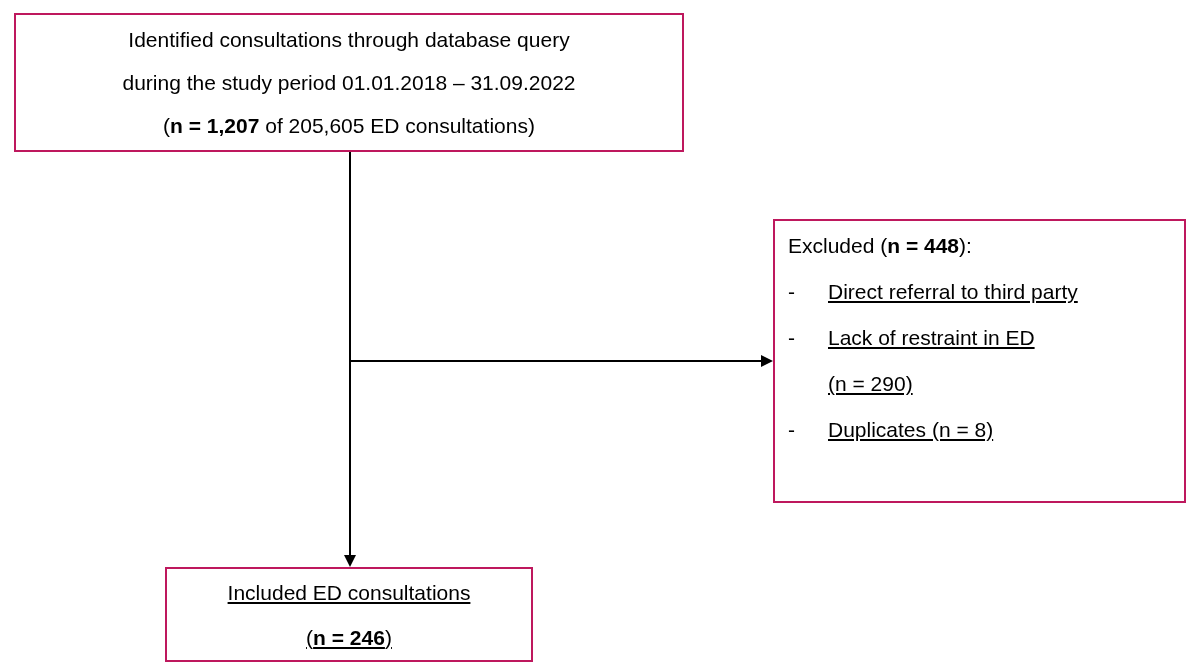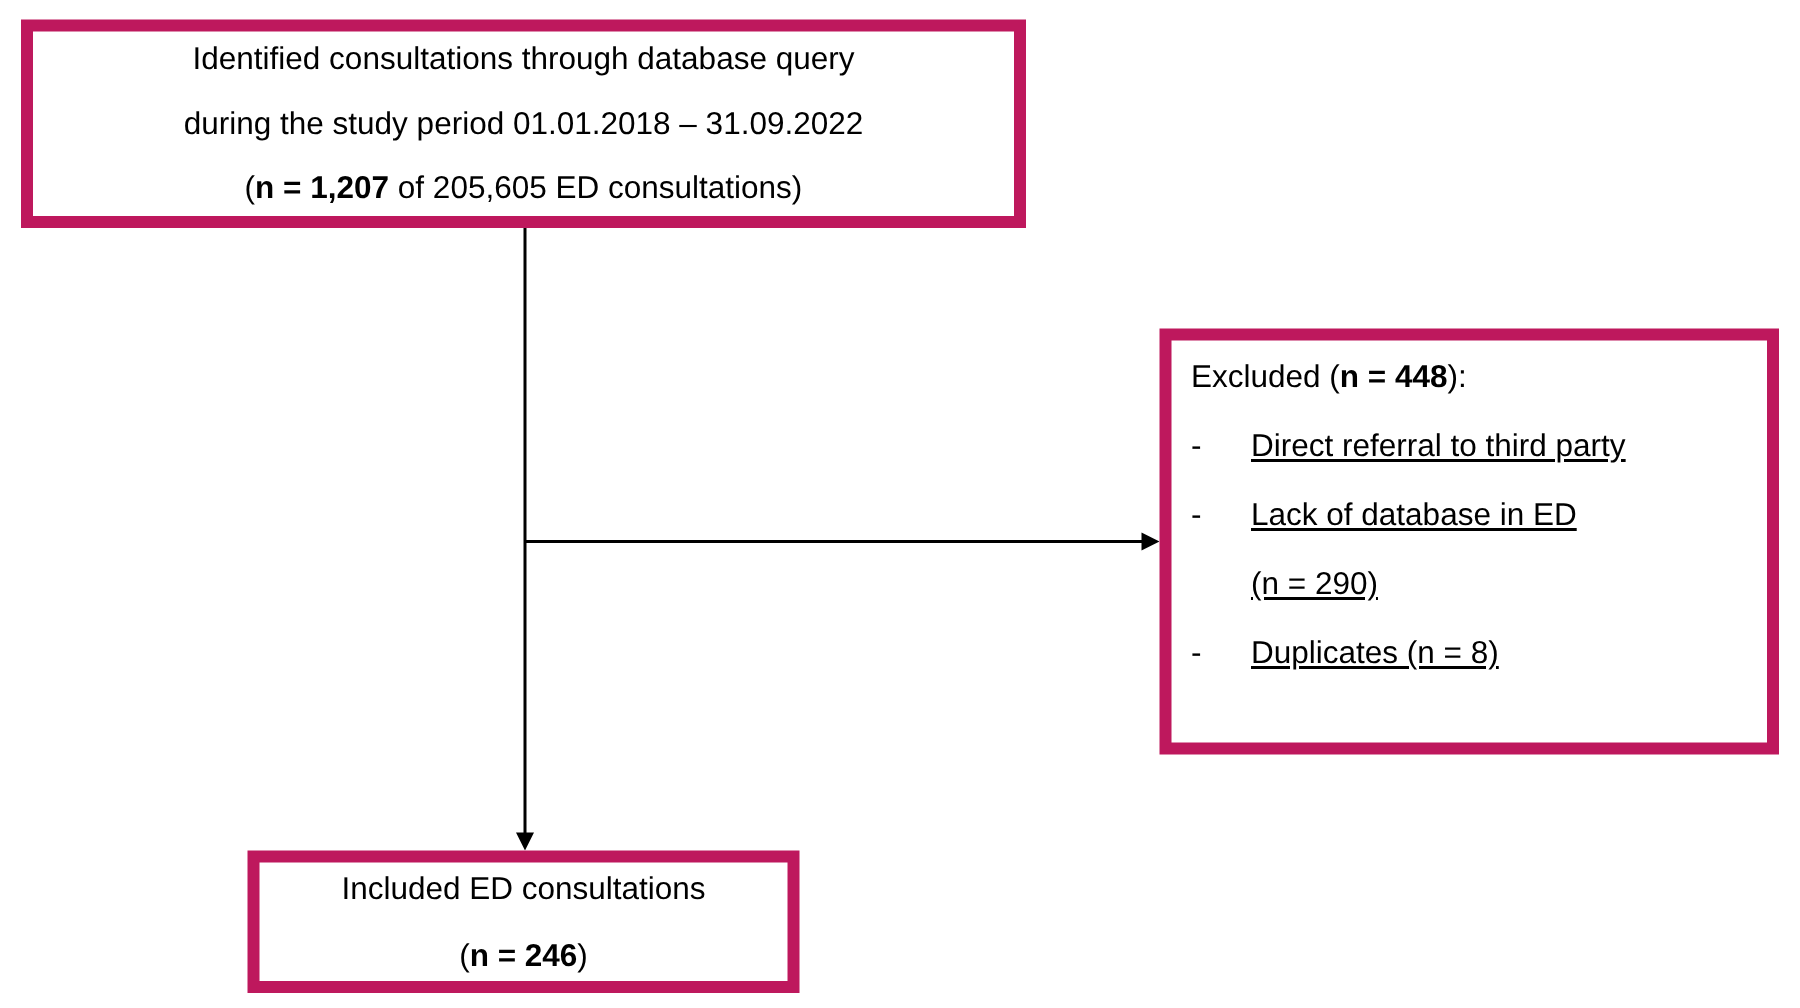--- a/index.html
+++ b/index.html
@@ -21,21 +21,21 @@
     position: absolute;
     left: 0;
     top: 0;
     width: 1200px;
     height: 672px;
     pointer-events: none;
   }
   .box {
     position: absolute;
     box-sizing: border-box;
-    border: 8px solid #be185d;
+    border: 2px solid #be185d;
     background: #ffffff;
   }
   .box p {
     margin: 0;
   }
   .top-box {
     left: 14px;
     top: 13px;
     width: 670px;
     height: 139px;
@@ -72,20 +72,21 @@
   }
   .included-box {
     left: 165px;
     top: 567px;
     width: 368px;
     height: 95px;
     display: flex;
     flex-direction: column;
     justify-content: center;
     text-align: center;
+    text-decoration: underline;
   }
   .included-box p {
     line-height: 45px;
   }
   b {
     font-weight: bold;
   }
 </style>
 </head>
 <body>
@@ -111,21 +112,21 @@
     <div class="ex-item">
       <span class="bullet">-</span>
       <span>
         <span class="ex-line">Direct referral to third party</span>
       </span>
     </div>
 
     <div class="ex-item">
       <span class="bullet">-</span>
       <span>
-        <span class="ex-line">Lack of database in ED</span>
+        <span class="ex-line">Lack of restraint in ED</span>
         <span class="ex-line">(n = 290)</span>
       </span>
     </div>
 
     <div class="ex-item">
       <span class="bullet">-</span>
       <span>
         <span class="ex-line">Duplicates (n = 8)</span>
       </span>
     </div>

